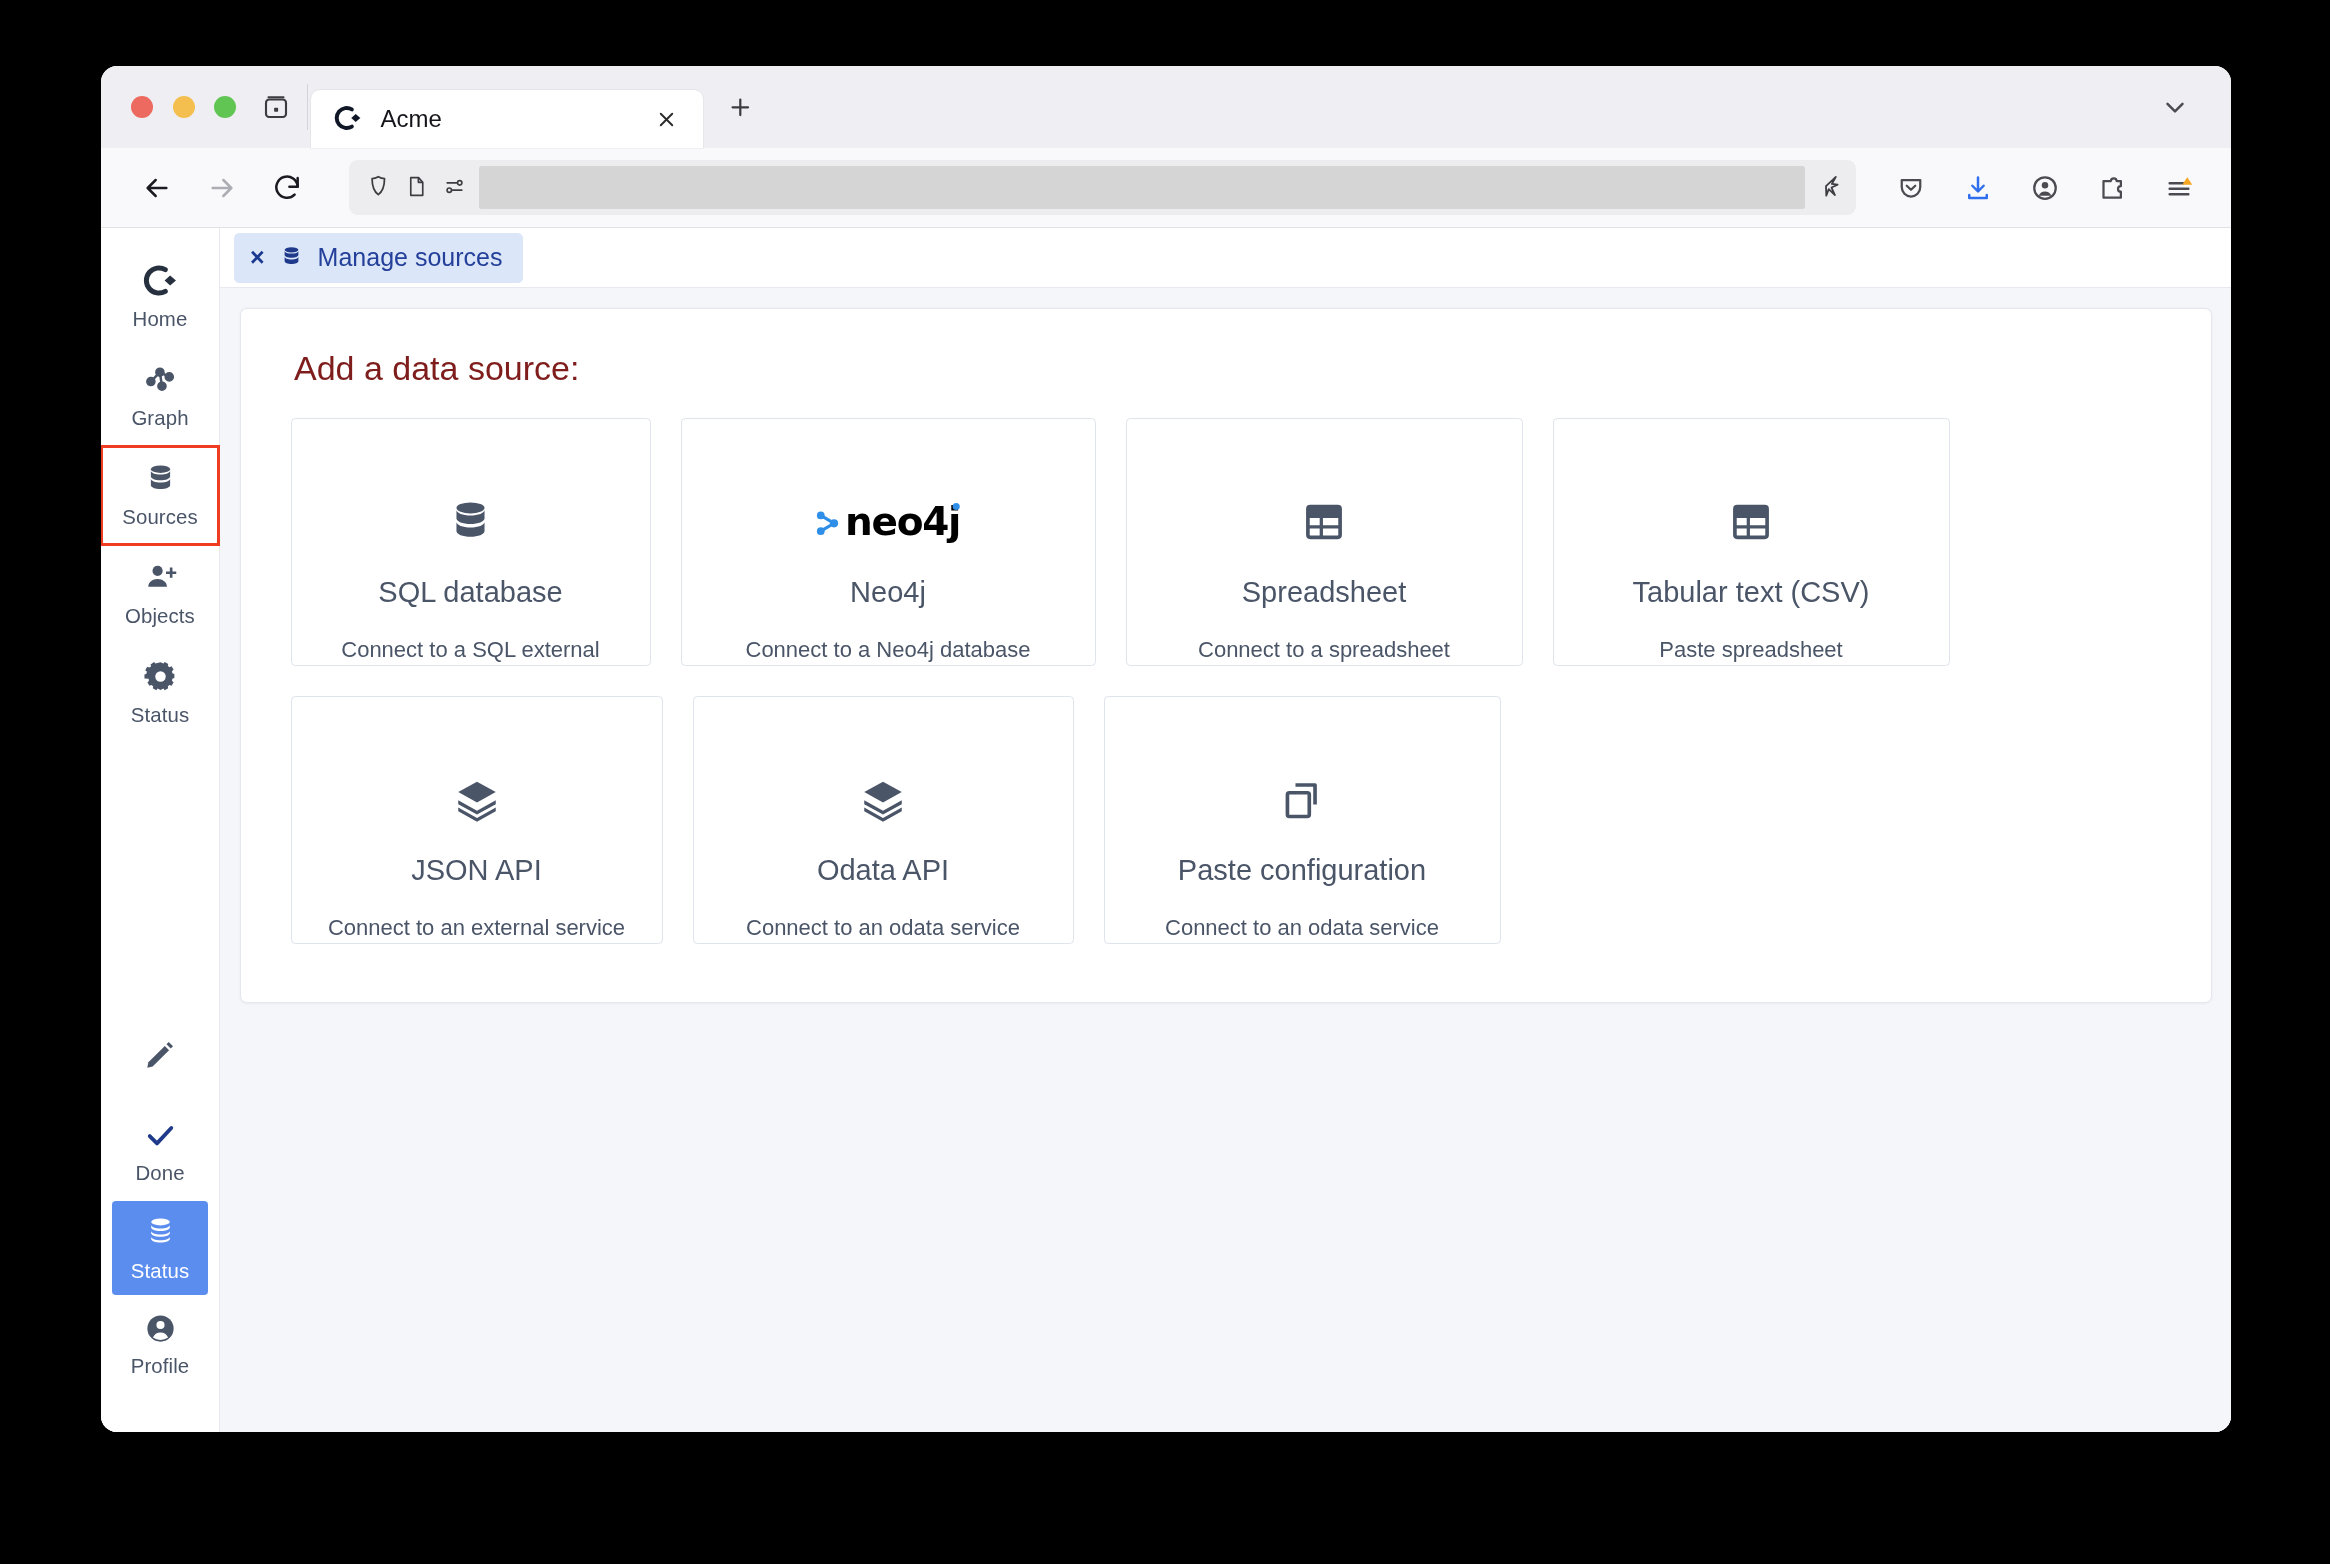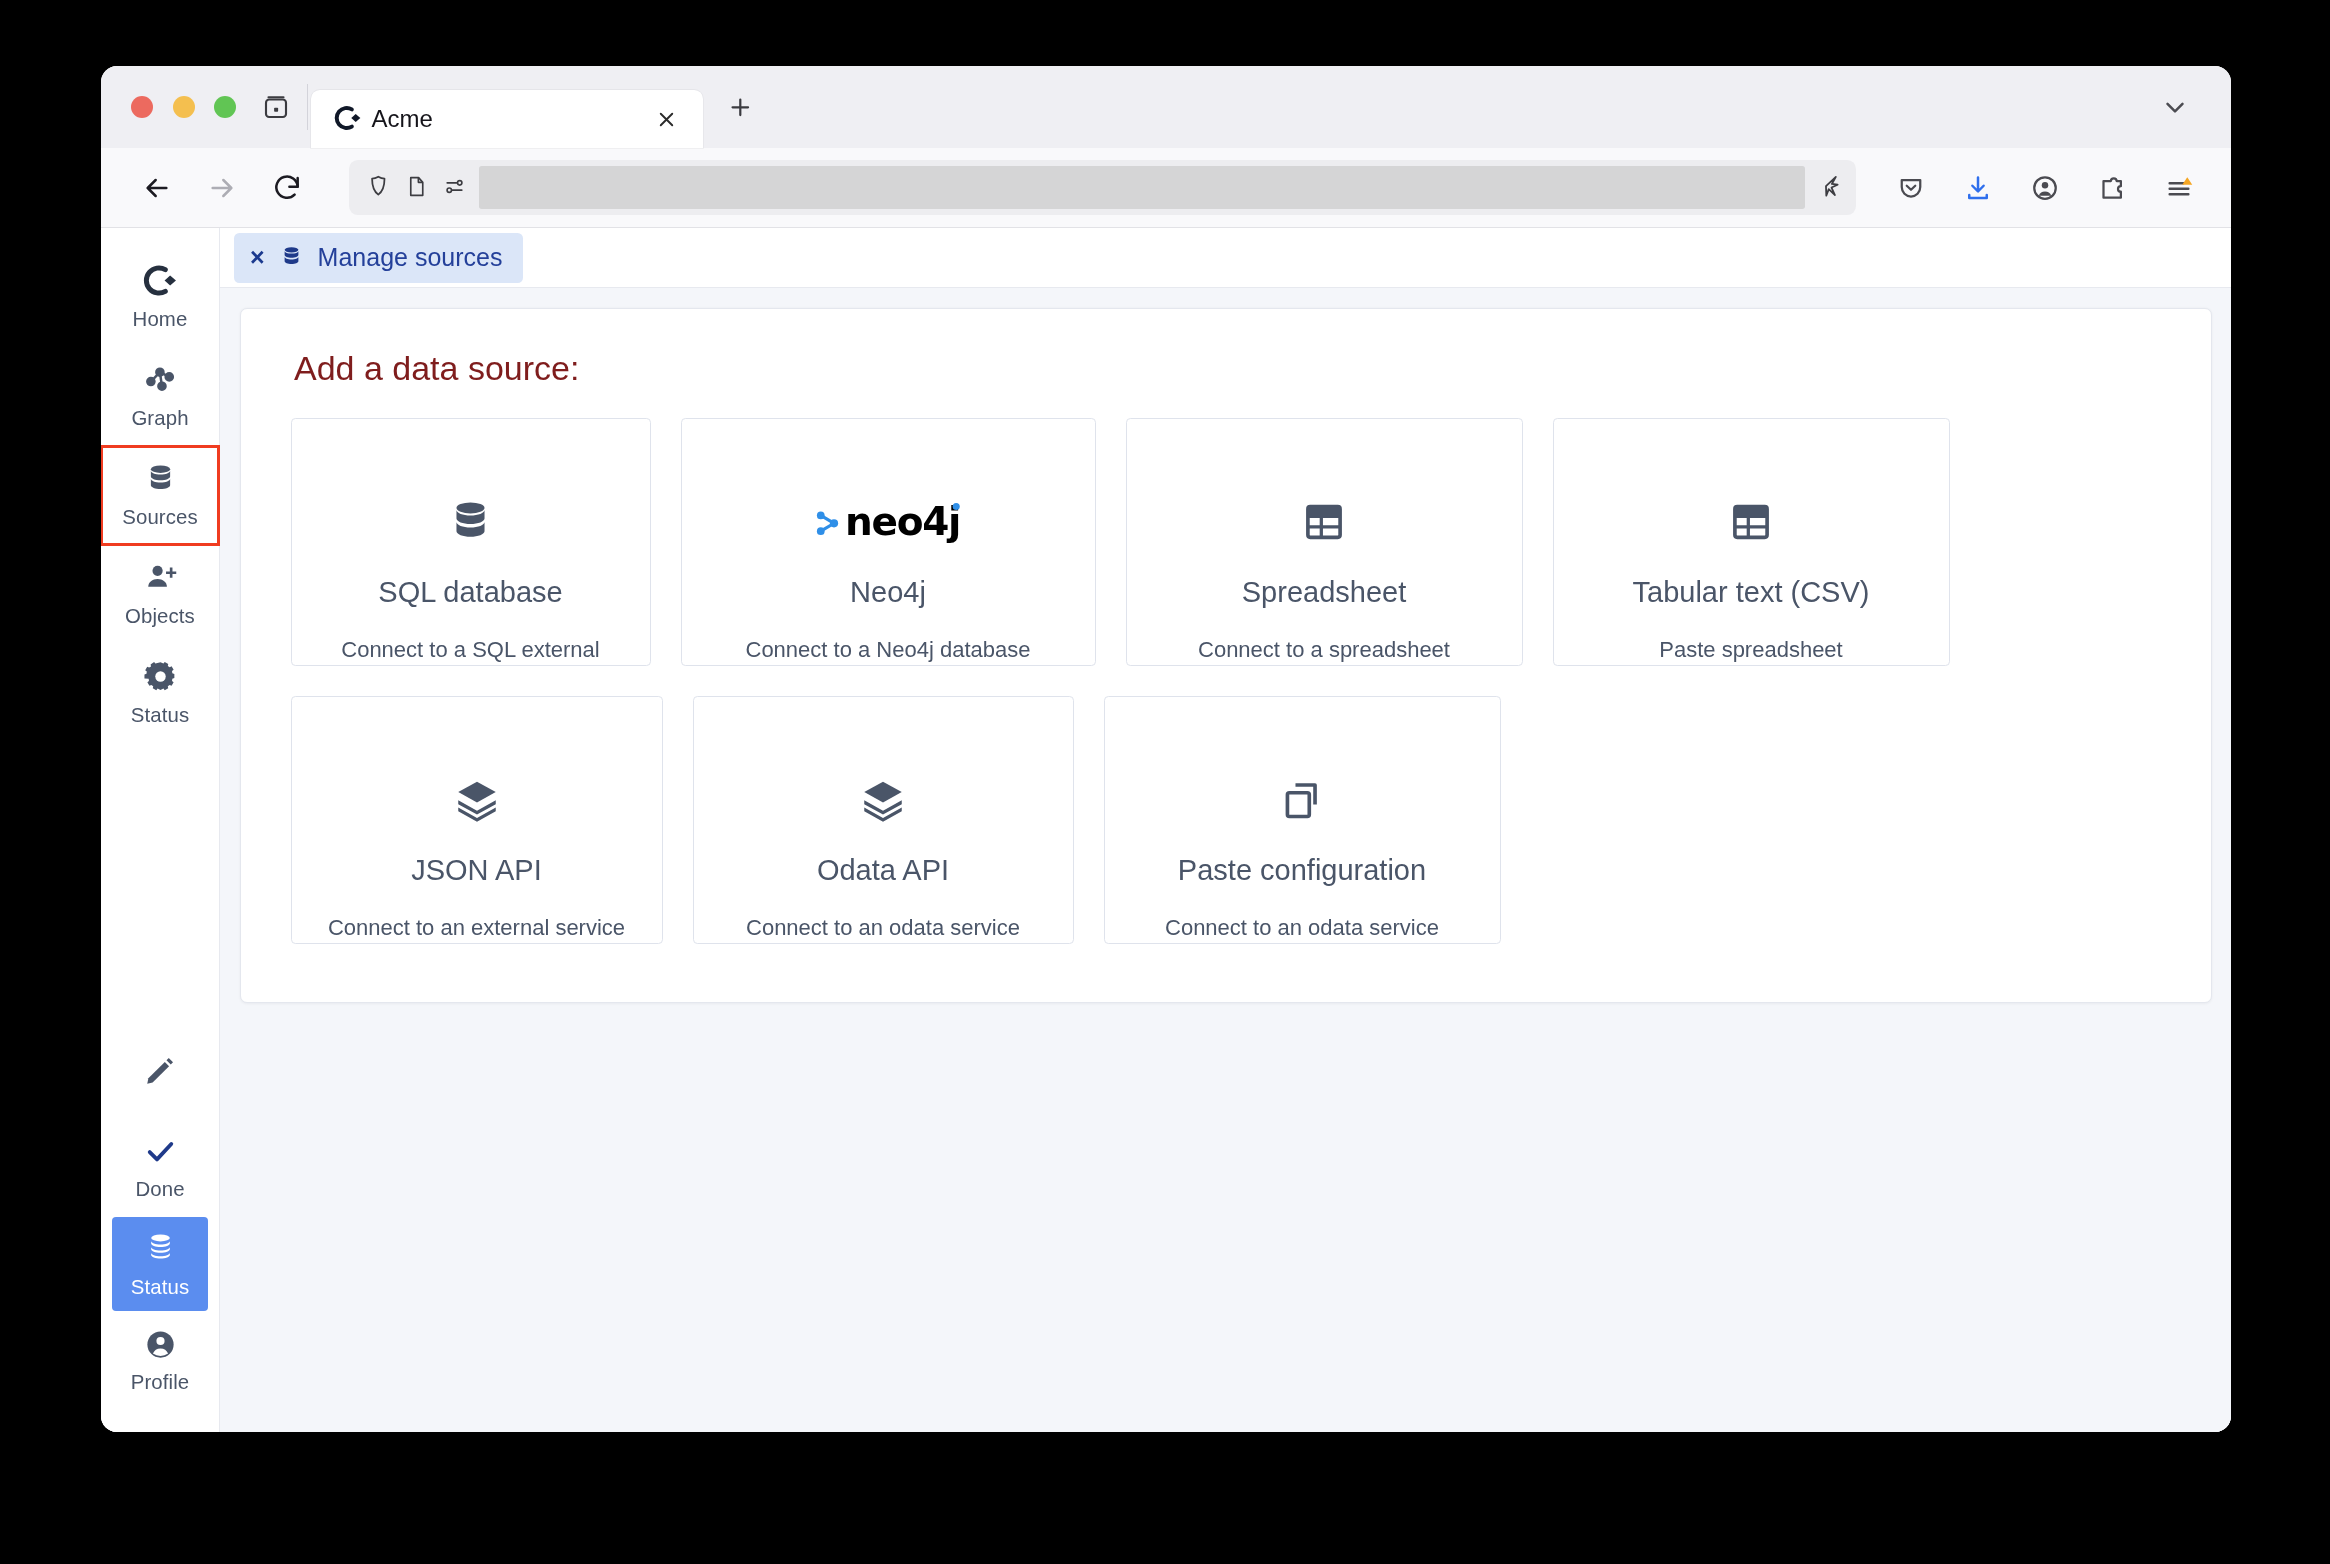--- a/index.html
+++ b/index.html
@@ -49,21 +49,21 @@
     width: 0.9px; height: 46px; background: #d3d3da;
     align-self: center; margin: 0 3.5px;
   }
   .tab {
     height: 58px;
     min-width: 392px;
     background: #fff;
     border-radius: 8.9px 8.9px 0 0;
     display: flex; align-items: center;
     padding: 0 19.5px 0 23px;
-    gap: 9px;
+    gap: 18px;
     margin-bottom: 0;
     box-shadow: 0 0 0 0.9px rgba(0,0,0,.04);
   }
   .tab-title {
     flex: 1;
     font-size: 24px;
     color: #15141a;
     white-space: nowrap;
     overflow: hidden;
     text-overflow: ellipsis;
@@ -158,21 +158,21 @@
   .side-item.active-blue {
     background: #5b8def;
     border-radius: 4px;
     margin: 0 10.6px;
     height: 94px;
     gap: 8px;
   }
   .side-item.active-blue .lbl { color: #fff; }
   .side-item.icon-only { height: 85px; }
   .sidebar-spacer { flex: 1; }
-  .sidebar-bottom { padding-bottom: 22px; }
+  .sidebar-bottom { padding-bottom: 38px; }
 
   
   .main {
     flex: 1;
     display: flex;
     flex-direction: column;
     min-width: 0;
     background: #f4f6fa;
   }
   .tabrow {

